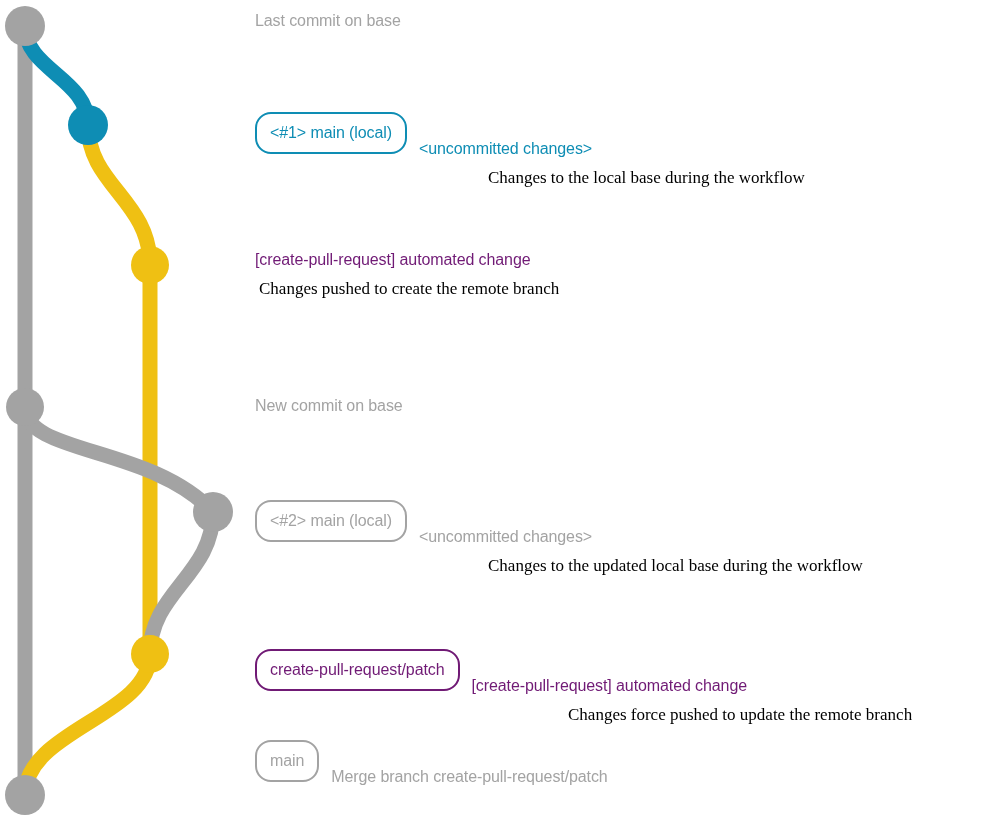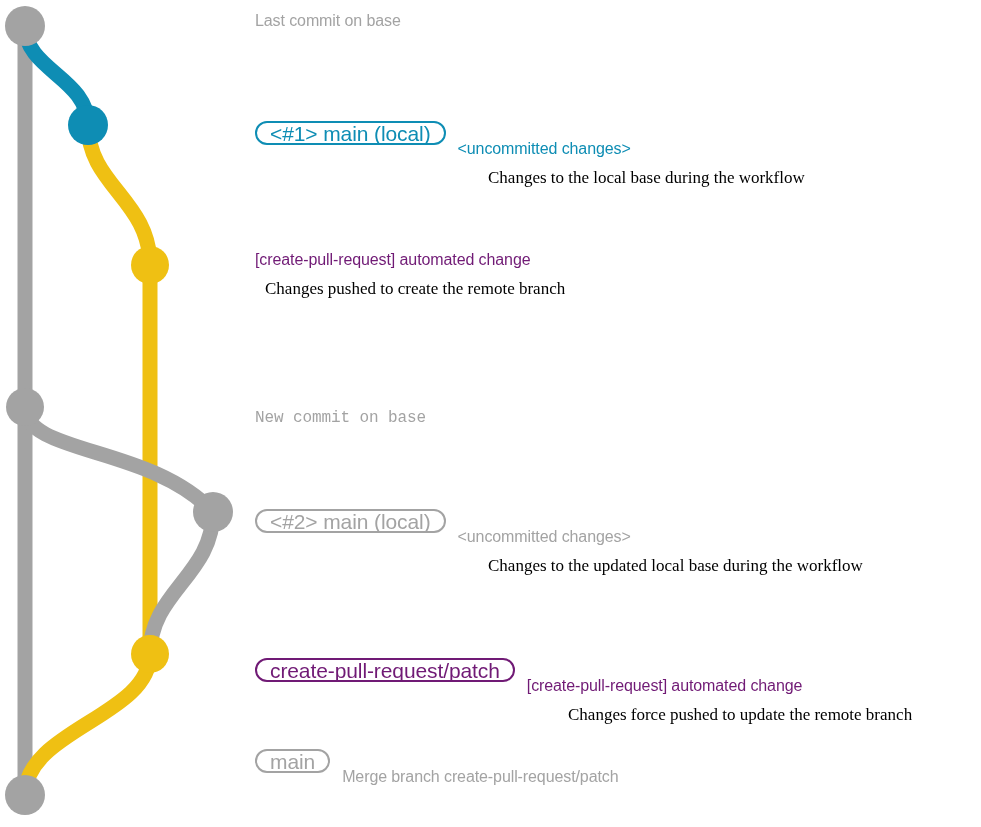--- a/index.html
+++ b/index.html
@@ -44,25 +44,25 @@
     align-items: center;
     white-space: nowrap;
   }
 
   
   .branch-pill {
     display: inline-flex;
     align-items: center;
     justify-content: center;
     box-sizing: border-box;
-    height: 24px;
+    height: 42px;
     padding: 0 13px;
     border: 2px solid currentColor;
     border-radius: 16px;
-    font-size: 21px;
+    font-size: 16px;
     line-height: 1;
     letter-spacing: -0.1px;
     background: #ffffff;
   }
 
   .subject {
     font-size: 16px;
     line-height: 1;
     letter-spacing: -0.1px;
     white-space: nowrap;
@@ -85,28 +85,28 @@
 
   
   .c-blue   { color: #0E8DB4; }
   .c-yellow { color: #701a75; }
   .c-gray   { color: #A3A3A3; }
 
   
   #row-last-commit      { top: 13px;  }
   #row-local-1          { top: 109px; }
   #row-automated-1      { top: 252px; }
-  #row-new-commit       { top: 410px; font-family: Liberation Mono, monospace; }
+  #row-new-commit       { top: 398px; }
   #row-local-2          { top: 497px; }
   #row-automated-2      { top: 646px; }
   #row-merge            { top: 737px; }
 
   
   #desc-local-1     { margin-left: 233px; }
-  #desc-automated-1 { margin-left: 10px;  }
+  #desc-automated-1 { margin-left: 4px;  }
   #desc-local-2     { margin-left: 233px; }
   #desc-automated-2 { margin-left: 313px; }
 
   
   .no-pill .subject { margin-left: 0; }
 </style>
 </head>
 <body>
 
 <svg id="graph-canvas" viewBox="0 0 981 827" xmlns="http://www.w3.org/2000/svg">

